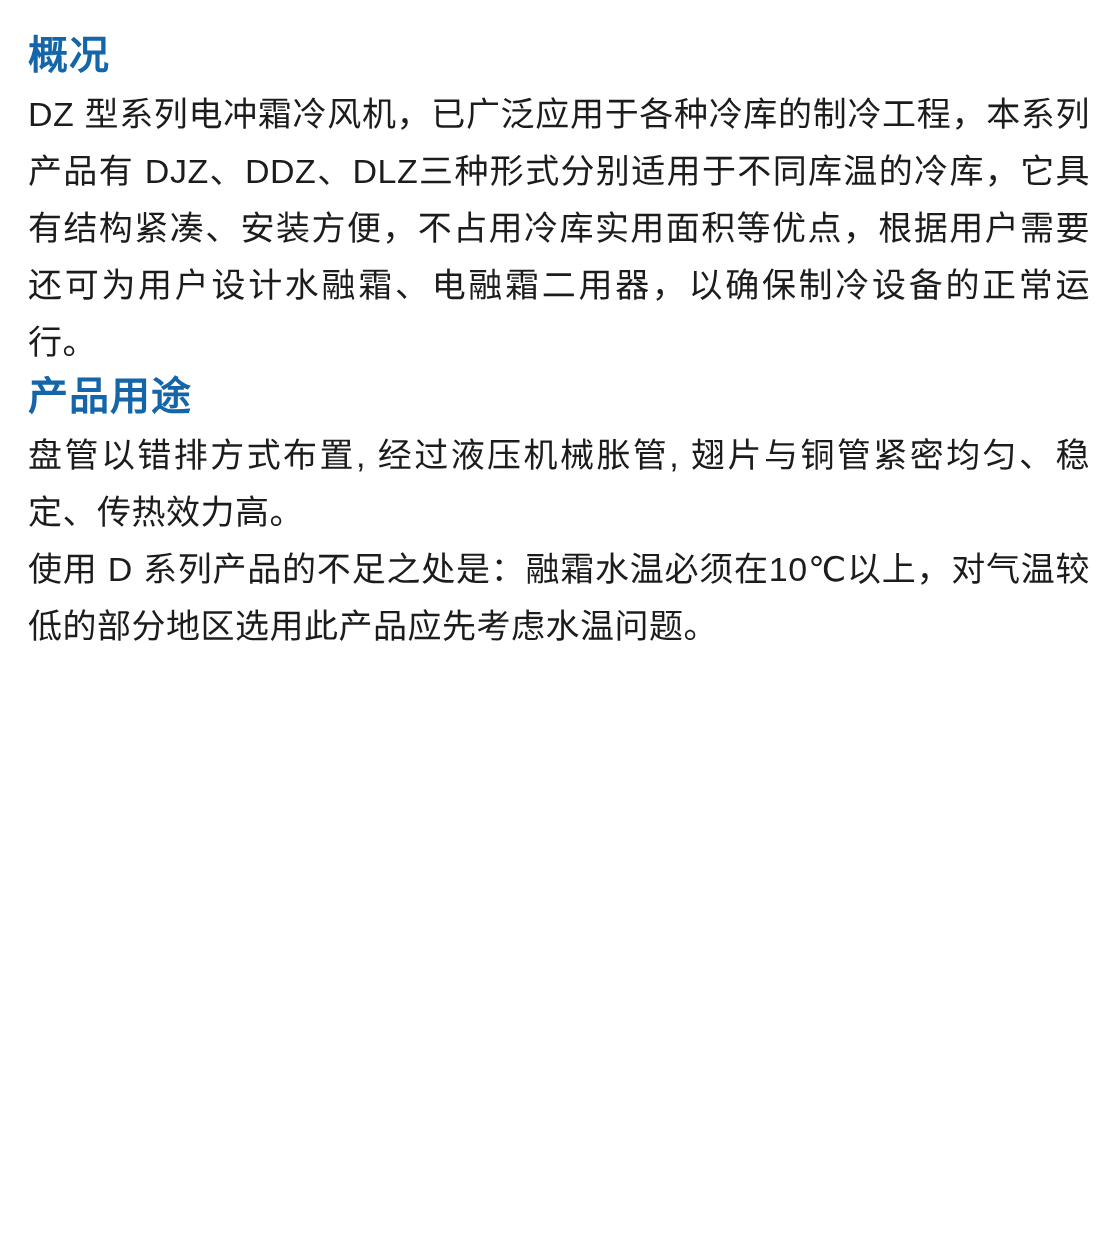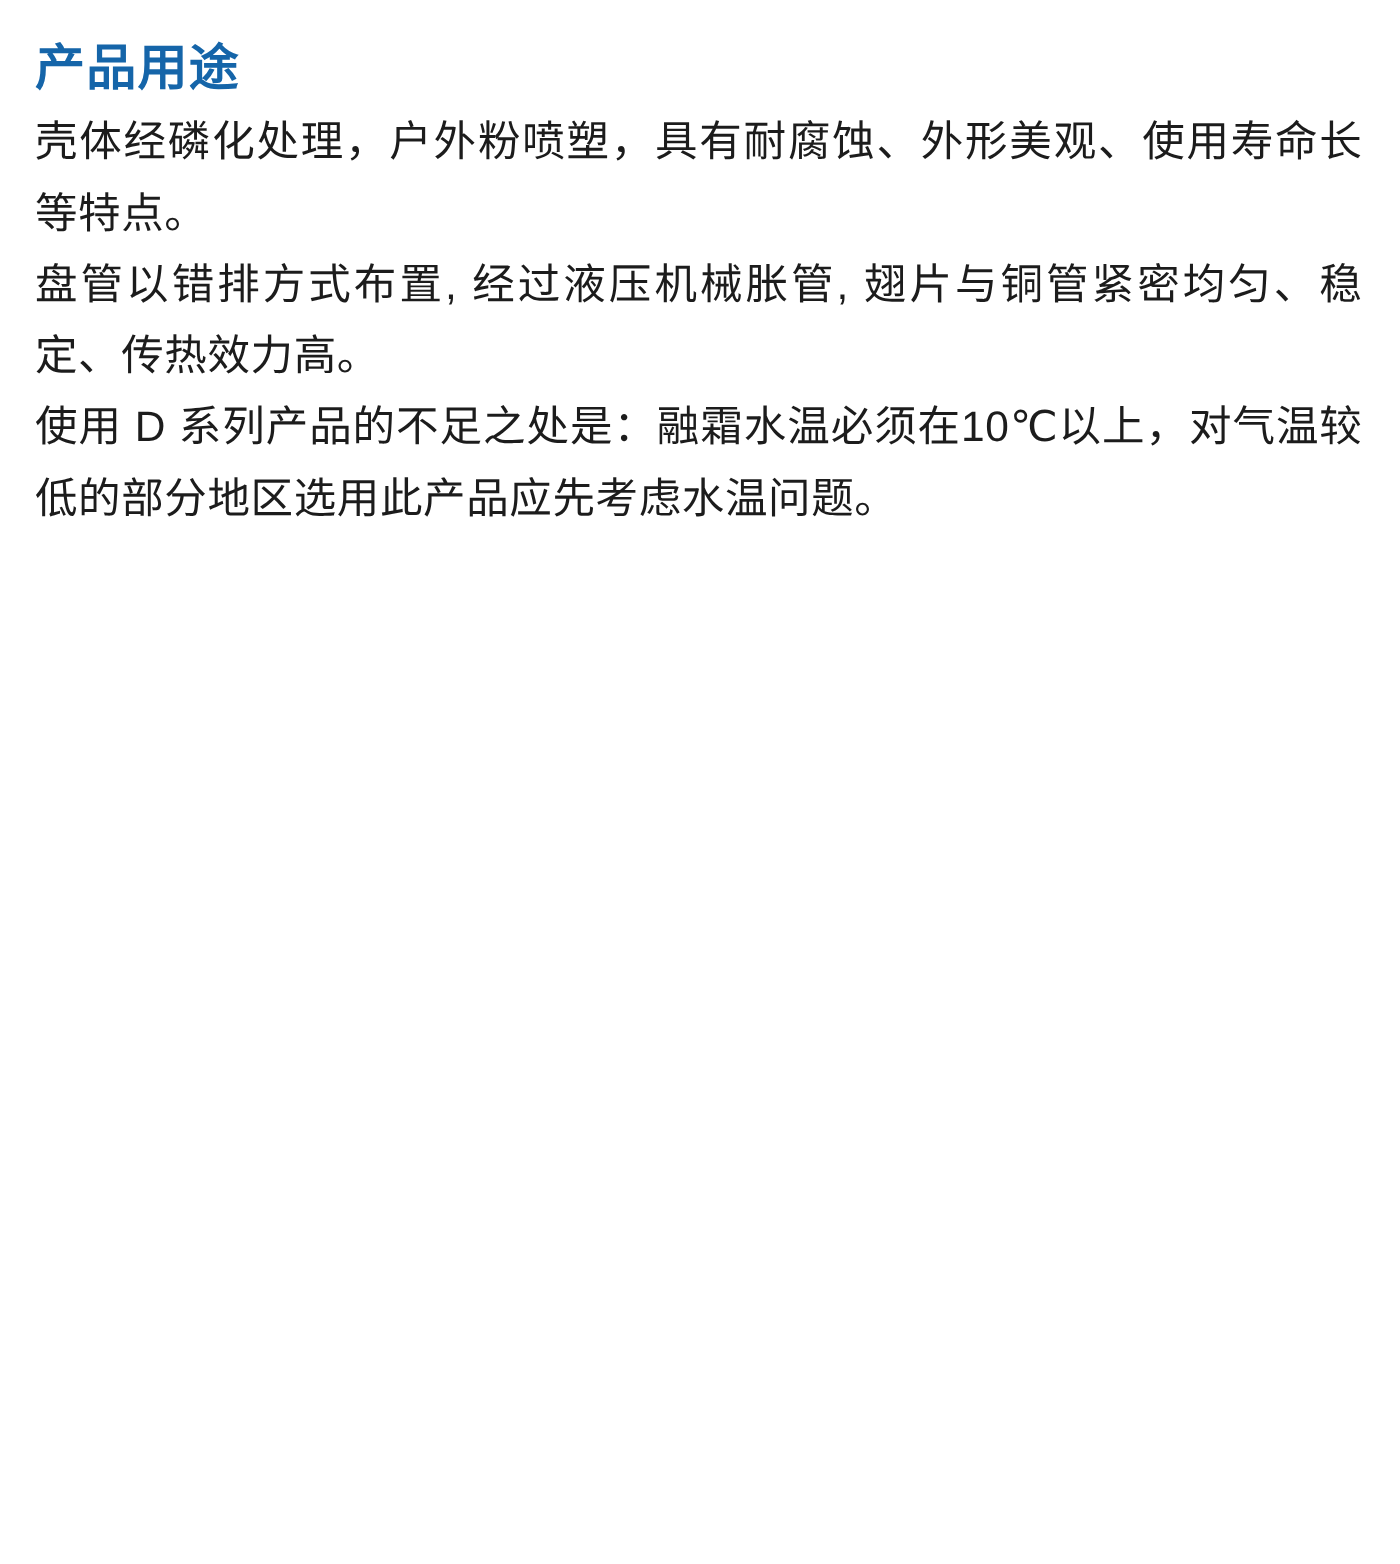--- a/index.html
+++ b/index.html
@@ -23,41 +23,44 @@
   }
   .section h2 {
     font-size: 40px;
     font-weight: bold;
     color: #1565a9;
     margin: 0 0 6px 0;
     line-height: 1.25;
     letter-spacing: 1px;
   }
   .section + .section h2 {
-    margin-top: 16px;
+    margin-top: 0;
   }
   .section p {
     font-size: 34px;
     color: #1c1c1c;
     line-height: 57px;
     margin: 0;
     text-align: justify;
     letter-spacing: 0.5px;
     word-break: break-all;
   }
 </style>
 </head>
 <body>
 
 <main class="page">
 
+  <section class="section">
+    <h2>概况</h2>
+    <p>DZ 型系列电冲霜冷风机，已广泛应用于各种冷库的制冷工程，本系列产品有 DJZ、DDZ、DLZ三种形式分别适用于不同库温的冷库，它具有结构紧凑、安装方便，不占用冷库实用面积等优点，根据用户需要还可为用户设计水融霜、电融霜二用器，以确保制冷设备的正常运行。</p>
+  </section>
 
   <section class="section">
     <h2>产品用途</h2>
   </section>
 
   <section class="section">
-    <p>壳体经磷化处理，户外粉喷塑，具有耐腐蚀、外形美观、使用寿命长等特点。</p>
     <p>盘管以错排方式布置, 经过液压机械胀管, 翅片与铜管紧密均匀、稳定、传热效力高。</p>
     <p>使用 D 系列产品的不足之处是：融霜水温必须在10℃以上，对气温较低的部分地区选用此产品应先考虑水温问题。</p>
   </section>
 
 </main>
 
 </body></html>

